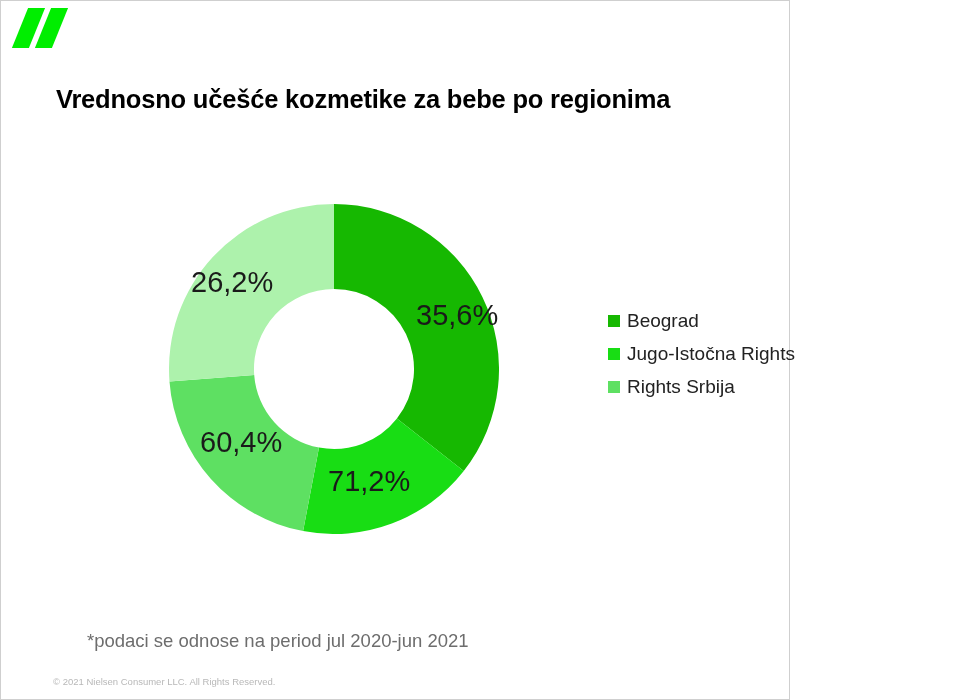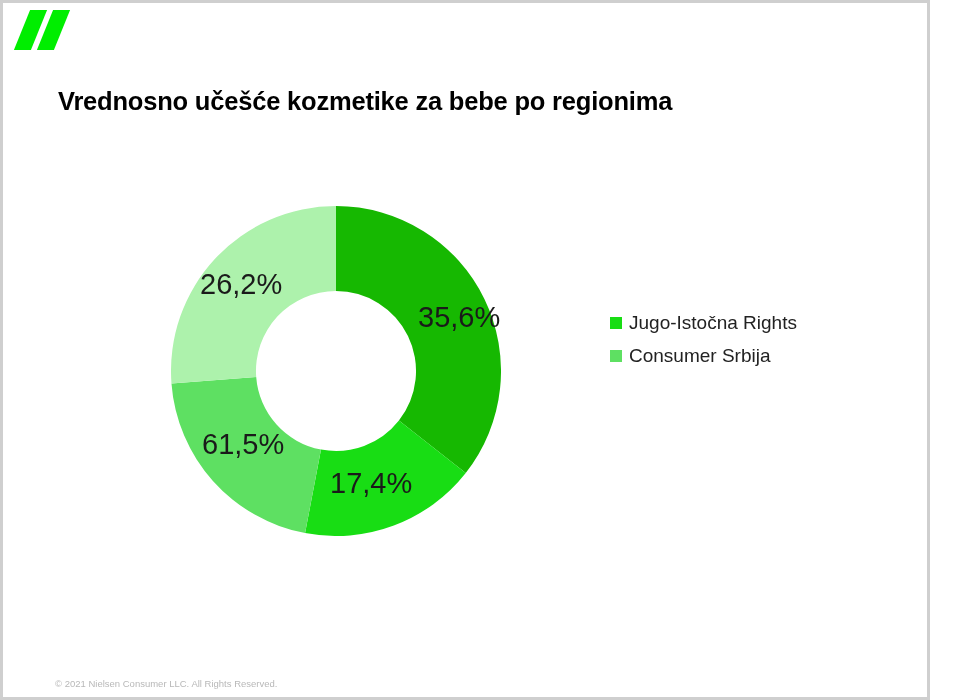--- a/index.html
+++ b/index.html
@@ -9,25 +9,25 @@
   }
   body {
     width: 974px;
     height: 700px;
     overflow: hidden;
     font-family: "Liberation Sans", sans-serif;
   }
 
   #slide {
     position: relative;
-    width: 930px;
+    width: 790px;
     height: 700px;
     background: #ffffff;
     box-sizing: border-box;
-    border: 3px solid #ef4444;
+    border: 1px solid #ef4444;
     text-decoration: underline;
   }
 
   
   #logo {
     position: absolute;
     left: 9px;
     top: 7px;
     width: 56px;
     height: 40px;
@@ -74,21 +74,21 @@
     position: absolute;
     font-size: 29px;
     color: #1a1a1a;
     white-space: nowrap;
     font-family: "Liberation Sans", sans-serif;
   }
   
   .slice-label.l0 { left: 247px; top: 95px; }
   .slice-label.l1 { left: 159px; top: 261px; }
   .slice-label.l2 { left: 31px;  top: 222px; }
-  .slice-label.l3 { left: 29px;  top: 62px;  }
+  .slice-label.l3 { left: 22px;  top: 62px;  }
 
   
   #legend {
     position: absolute;
     left: 607px;
     top: 303px;
   }
   .legend-row {
     display: flex;
     align-items: center;
@@ -142,32 +142,37 @@
   <div id="chart-area">
     <svg id="donut" viewBox="0 0 330 330">
       <g id="slices-group">
           <path d="M 165 0 A 165 165 0 0 1 294.7375913025421 266.9468361599052 L 227.92273178173292 214.44421553755402 A 80.02499999999999 80.02499999999999 0 0 0 165 84.97500000000001 Z" fill="#16B801"></path>
           <path d="M 294.7375913025421 266.9468361599052 A 165 165 0 0 1 134.0820830933554 327.0773963702336 L 150.00481030027737 243.6075372395633 A 80.02499999999999 80.02499999999999 0 0 0 227.92273178173292 214.44421553755402 Z" fill="#18DD14"></path>
           <path d="M 134.0820830933554 327.0773963702336 A 165 165 0 0 1 0.46878145699869833 177.42892291210887 L 85.20235900664437 171.0280276123728 A 80.02499999999999 80.02499999999999 0 0 0 150.00481030027737 243.6075372395633 Z" fill="#5EE062"></path>
           <path d="M 0.46878145699869833 177.42892291210887 A 165 165 0 0 1 164.99999999999997 0 L 164.99999999999997 84.97500000000001 A 80.02499999999999 80.02499999999999 0 0 0 85.20235900664437 171.0280276123728 Z" fill="#ADF2AC"></path>
         </g>
     </svg>
     <div class="slice-label l0">35,6%</div>
-    <div class="slice-label l1">17,4%</div>
-    <div class="slice-label l2">61,5%</div>
+    <div class="slice-label l1">71,2%</div>
+    <div class="slice-label l2">60,4%</div>
     <div class="slice-label l3">26,2%</div>
   </div>
 
   <div id="legend">
+    <div class="legend-row">
+      <span class="legend-swatch" style="background: rgb(22, 184, 1);"></span>
+      <span class="legend-text">Beograd</span>
+    </div>
     <div class="legend-row">
       <span class="legend-swatch" style="background: rgb(24, 221, 20);"></span>
       <span class="legend-text">Jugo-Istočna Rights</span>
     </div>
     <div class="legend-row">
       <span class="legend-swatch" style="background: rgb(94, 224, 98);"></span>
-      <span class="legend-text">Consumer Srbija</span>
+      <span class="legend-text">Rights Srbija</span>
     </div>
   </div>
 
+  <div id="footnote">*podaci se odnose na period jul 2020-jun 2021</div>
 
   <div id="copyright">© 2021 Nielsen Consumer LLC. All Rights Reserved.</div>
 
 </div>
 
 </body></html>

